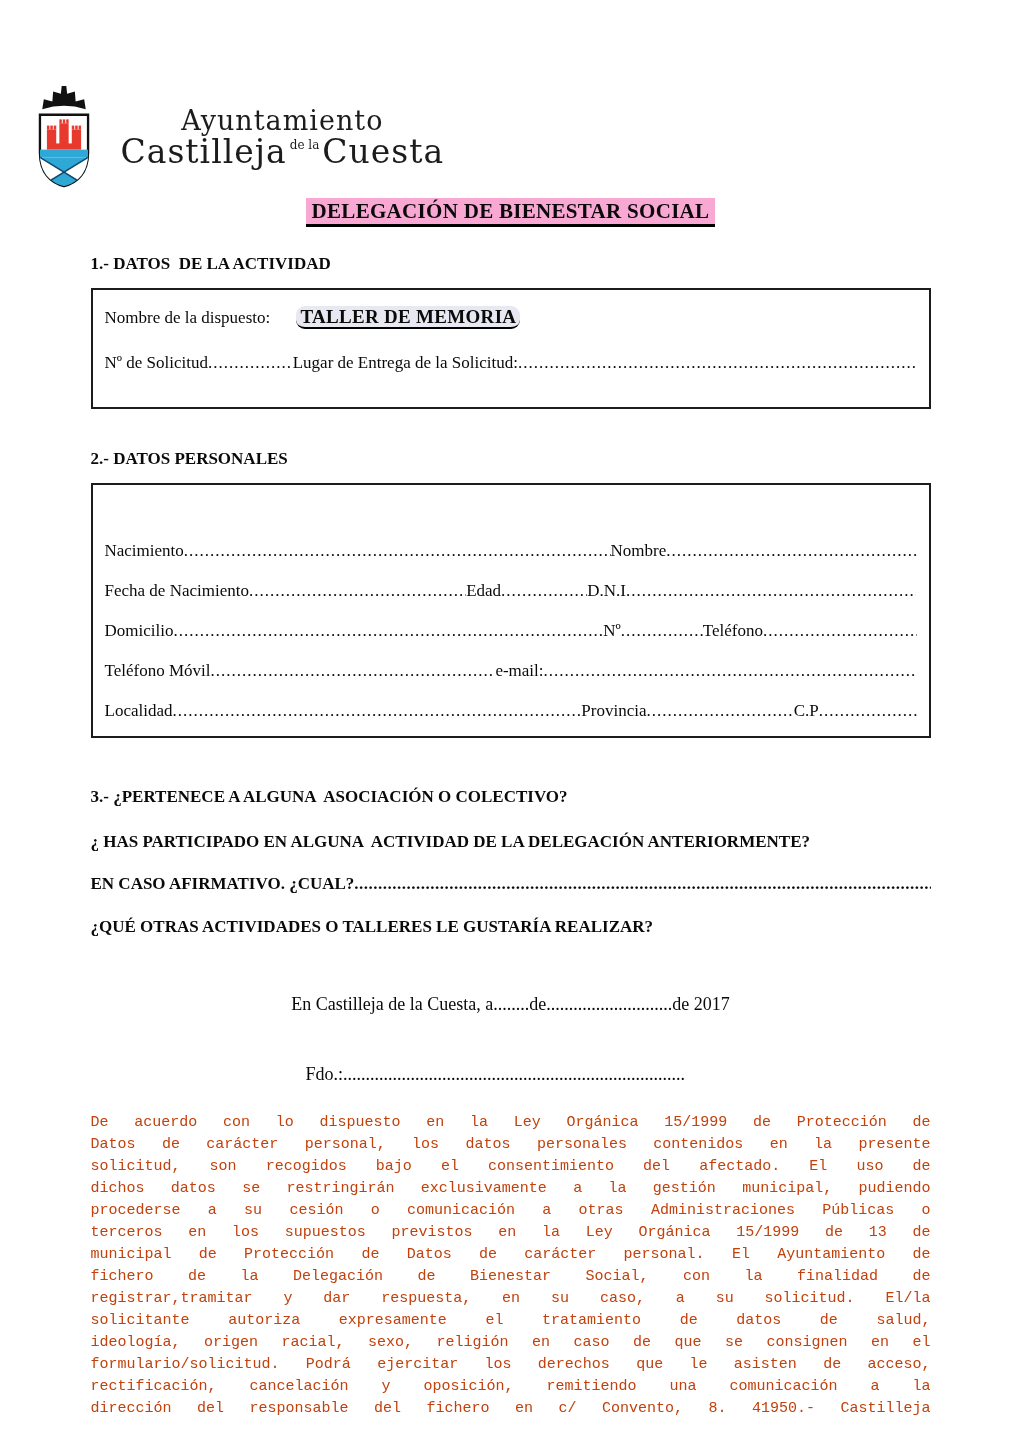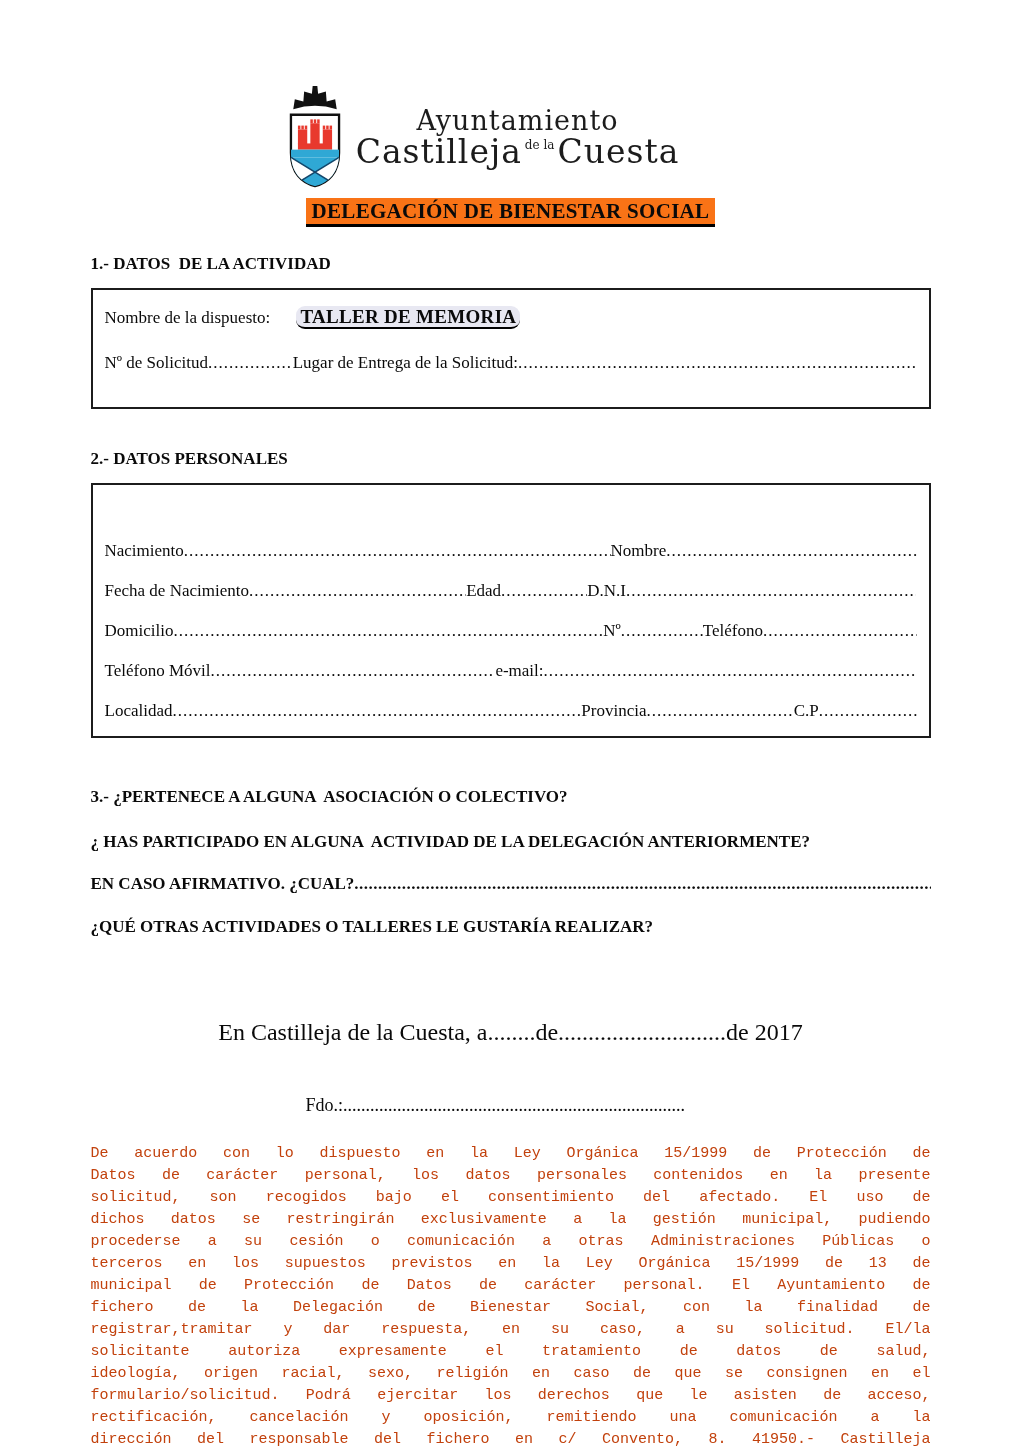--- a/index.html
+++ b/index.html
@@ -9,37 +9,37 @@
     font-family: "Liberation Serif", serif;
     color: #0a0a0a;
     overflow: hidden;
     position: relative;
   }
   .content { width: 840px; margin: 0 auto; }
 
   
   .header { padding-top: 86px; }
   .logo-row {
-    display: flex; justify-content: center; align-items: center;
-    gap: 8px; margin-left: -60px;
+    display: flex; justify-content: flex-start; align-items: center;
+    gap: 24px; margin-left: -60px;
   }
   .crest { width: 66px; height: 104px; display: block; }
   .logo-text {
     font-family: "DejaVu Serif", serif;
     color: #1c1c1c; text-align: center; line-height: 1.05;
   }
   .logo-line1 { font-size: 27px; letter-spacing: 1px; }
   .logo-line2 { font-size: 33px; letter-spacing: 1px; }
   .logo-dela  { font-size: 12px; vertical-align: 14px; margin: 0 3px; letter-spacing: 0; }
 
   .title-wrap { text-align: center; margin-top: 8px; }
   .page-title {
     display: inline-block;
     font-size: 21px; font-weight: bold;
-    background: #f97316;
+    background: #f9a8d4;
     border-bottom: 3px solid #000;
     padding: 1px 6px 0 6px;
     letter-spacing: 0.3px;
   }
 
   
   .sec-heading {
     font-size: 17px; font-weight: bold;
     white-space: pre-wrap;
   }
@@ -80,22 +80,22 @@
 
   .q { font-size: 17px; font-weight: bold; white-space: pre-wrap; }
   .q1 { margin-top: 49px; }
   .q2 { margin-top: 25px; }
   .q3 { margin-top: 22px; display: flex; align-items: flex-end; }
   .q3 .leader { font-weight: bold; letter-spacing: 0.5px; }
   .q4 { margin-top: 23px; }
 
   
   .date-line {
-    margin-top: 82px; text-align: center;
-    font-size: 24px;
+    margin-top: 57px; text-align: center;
+    font-size: 18px;
   }
   .fdo-line {
     margin-top: 49px; margin-left: 215px;
     font-size: 18px;
   }
 
   
   .legal { margin-top: 27px; }
   .legal-line {
     font-family: Liberation Mono, monospace;

